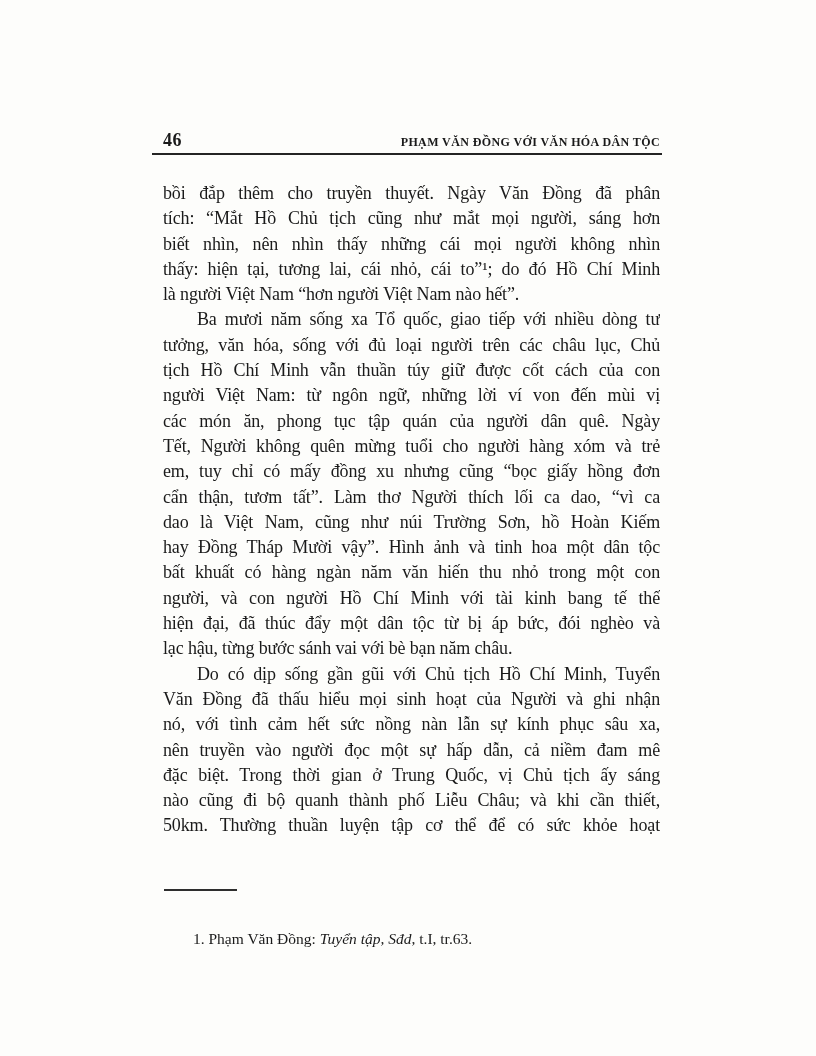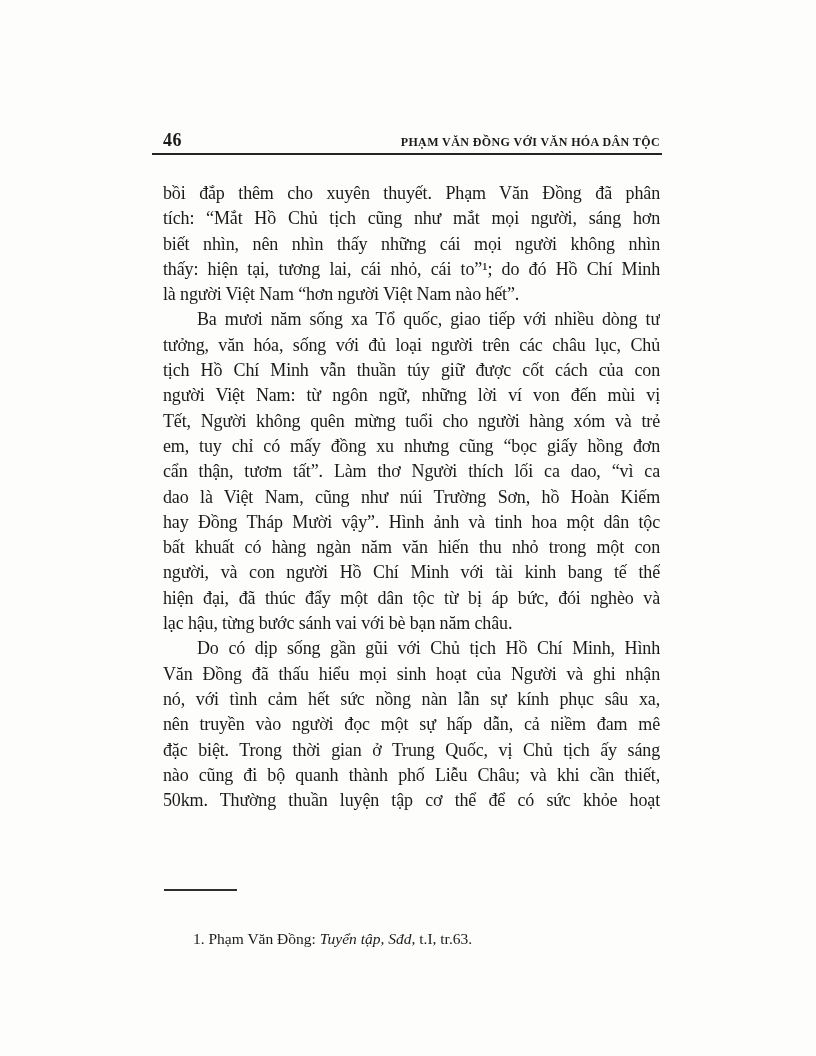--- a/index.html
+++ b/index.html
@@ -66,39 +66,40 @@
 <div class="page">
 
   <header class="pagehead">
     <span class="pagenum">46</span>
     <span class="runtitle">PHẠM VĂN ĐỒNG VỚI VĂN HÓA DÂN TỘC</span>
   </header>
 
   <div class="headrule"></div>
 
   <main class="bodytext" id="bodytext">
-      <div class="line">bồi đắp thêm cho xuyên thuyết. Phạm Văn Đồng đã phân</div>
+      <div class="line">bồi đắp thêm cho truyền thuyết. Ngày Văn Đồng đã phân</div>
       <div class="line">tích: “Mắt Hồ Chủ tịch cũng như mắt mọi người, sáng hơn</div>
       <div class="line">biết nhìn, nên nhìn thấy những cái mọi người không nhìn</div>
       <div class="line">thấy: hiện tại, tương lai, cái nhỏ, cái to”¹; do đó Hồ Chí Minh</div>
       <div class="line para-end">là người Việt Nam “hơn người Việt Nam nào hết”.</div>
       <div class="line indent">Ba mươi năm sống xa Tổ quốc, giao tiếp với nhiều dòng tư</div>
       <div class="line">tưởng, văn hóa, sống với đủ loại người trên các châu lục, Chủ</div>
       <div class="line">tịch Hồ Chí Minh vẫn thuần túy giữ được cốt cách của con</div>
       <div class="line">người Việt Nam: từ ngôn ngữ, những lời ví von đến mùi vị</div>
+      <div class="line">các món ăn, phong tục tập quán của người dân quê. Ngày</div>
       <div class="line">Tết, Người không quên mừng tuổi cho người hàng xóm và trẻ</div>
       <div class="line">em, tuy chỉ có mấy đồng xu nhưng cũng “bọc giấy hồng đơn</div>
       <div class="line">cẩn thận, tươm tất”. Làm thơ Người thích lối ca dao, “vì ca</div>
       <div class="line">dao là Việt Nam, cũng như núi Trường Sơn, hồ Hoàn Kiếm</div>
       <div class="line">hay Đồng Tháp Mười vậy”. Hình ảnh và tinh hoa một dân tộc</div>
       <div class="line">bất khuất có hàng ngàn năm văn hiến thu nhỏ trong một con</div>
       <div class="line">người, và con người Hồ Chí Minh với tài kinh bang tế thế</div>
       <div class="line">hiện đại, đã thúc đẩy một dân tộc từ bị áp bức, đói nghèo và</div>
       <div class="line para-end">lạc hậu, từng bước sánh vai với bè bạn năm châu.</div>
-      <div class="line indent">Do có dịp sống gần gũi với Chủ tịch Hồ Chí Minh, Hình</div>
+      <div class="line indent">Do có dịp sống gần gũi với Chủ tịch Hồ Chí Minh, Tuyển</div>
       <div class="line">Văn Đồng đã thấu hiểu mọi sinh hoạt của Người và ghi nhận</div>
       <div class="line">nó, với tình cảm hết sức nồng nàn lẫn sự kính phục sâu xa,</div>
       <div class="line">nên truyền vào người đọc một sự hấp dẫn, cả niềm đam mê</div>
       <div class="line">đặc biệt. Trong thời gian ở Trung Quốc, vị Chủ tịch ấy sáng</div>
       <div class="line">nào cũng đi bộ quanh thành phố Liễu Châu; và khi cần thiết,</div>
       <div class="line">50km. Thường thuần luyện tập cơ thể để có sức khỏe hoạt</div>
     </main>
 
   <div class="footrule"></div>
 

